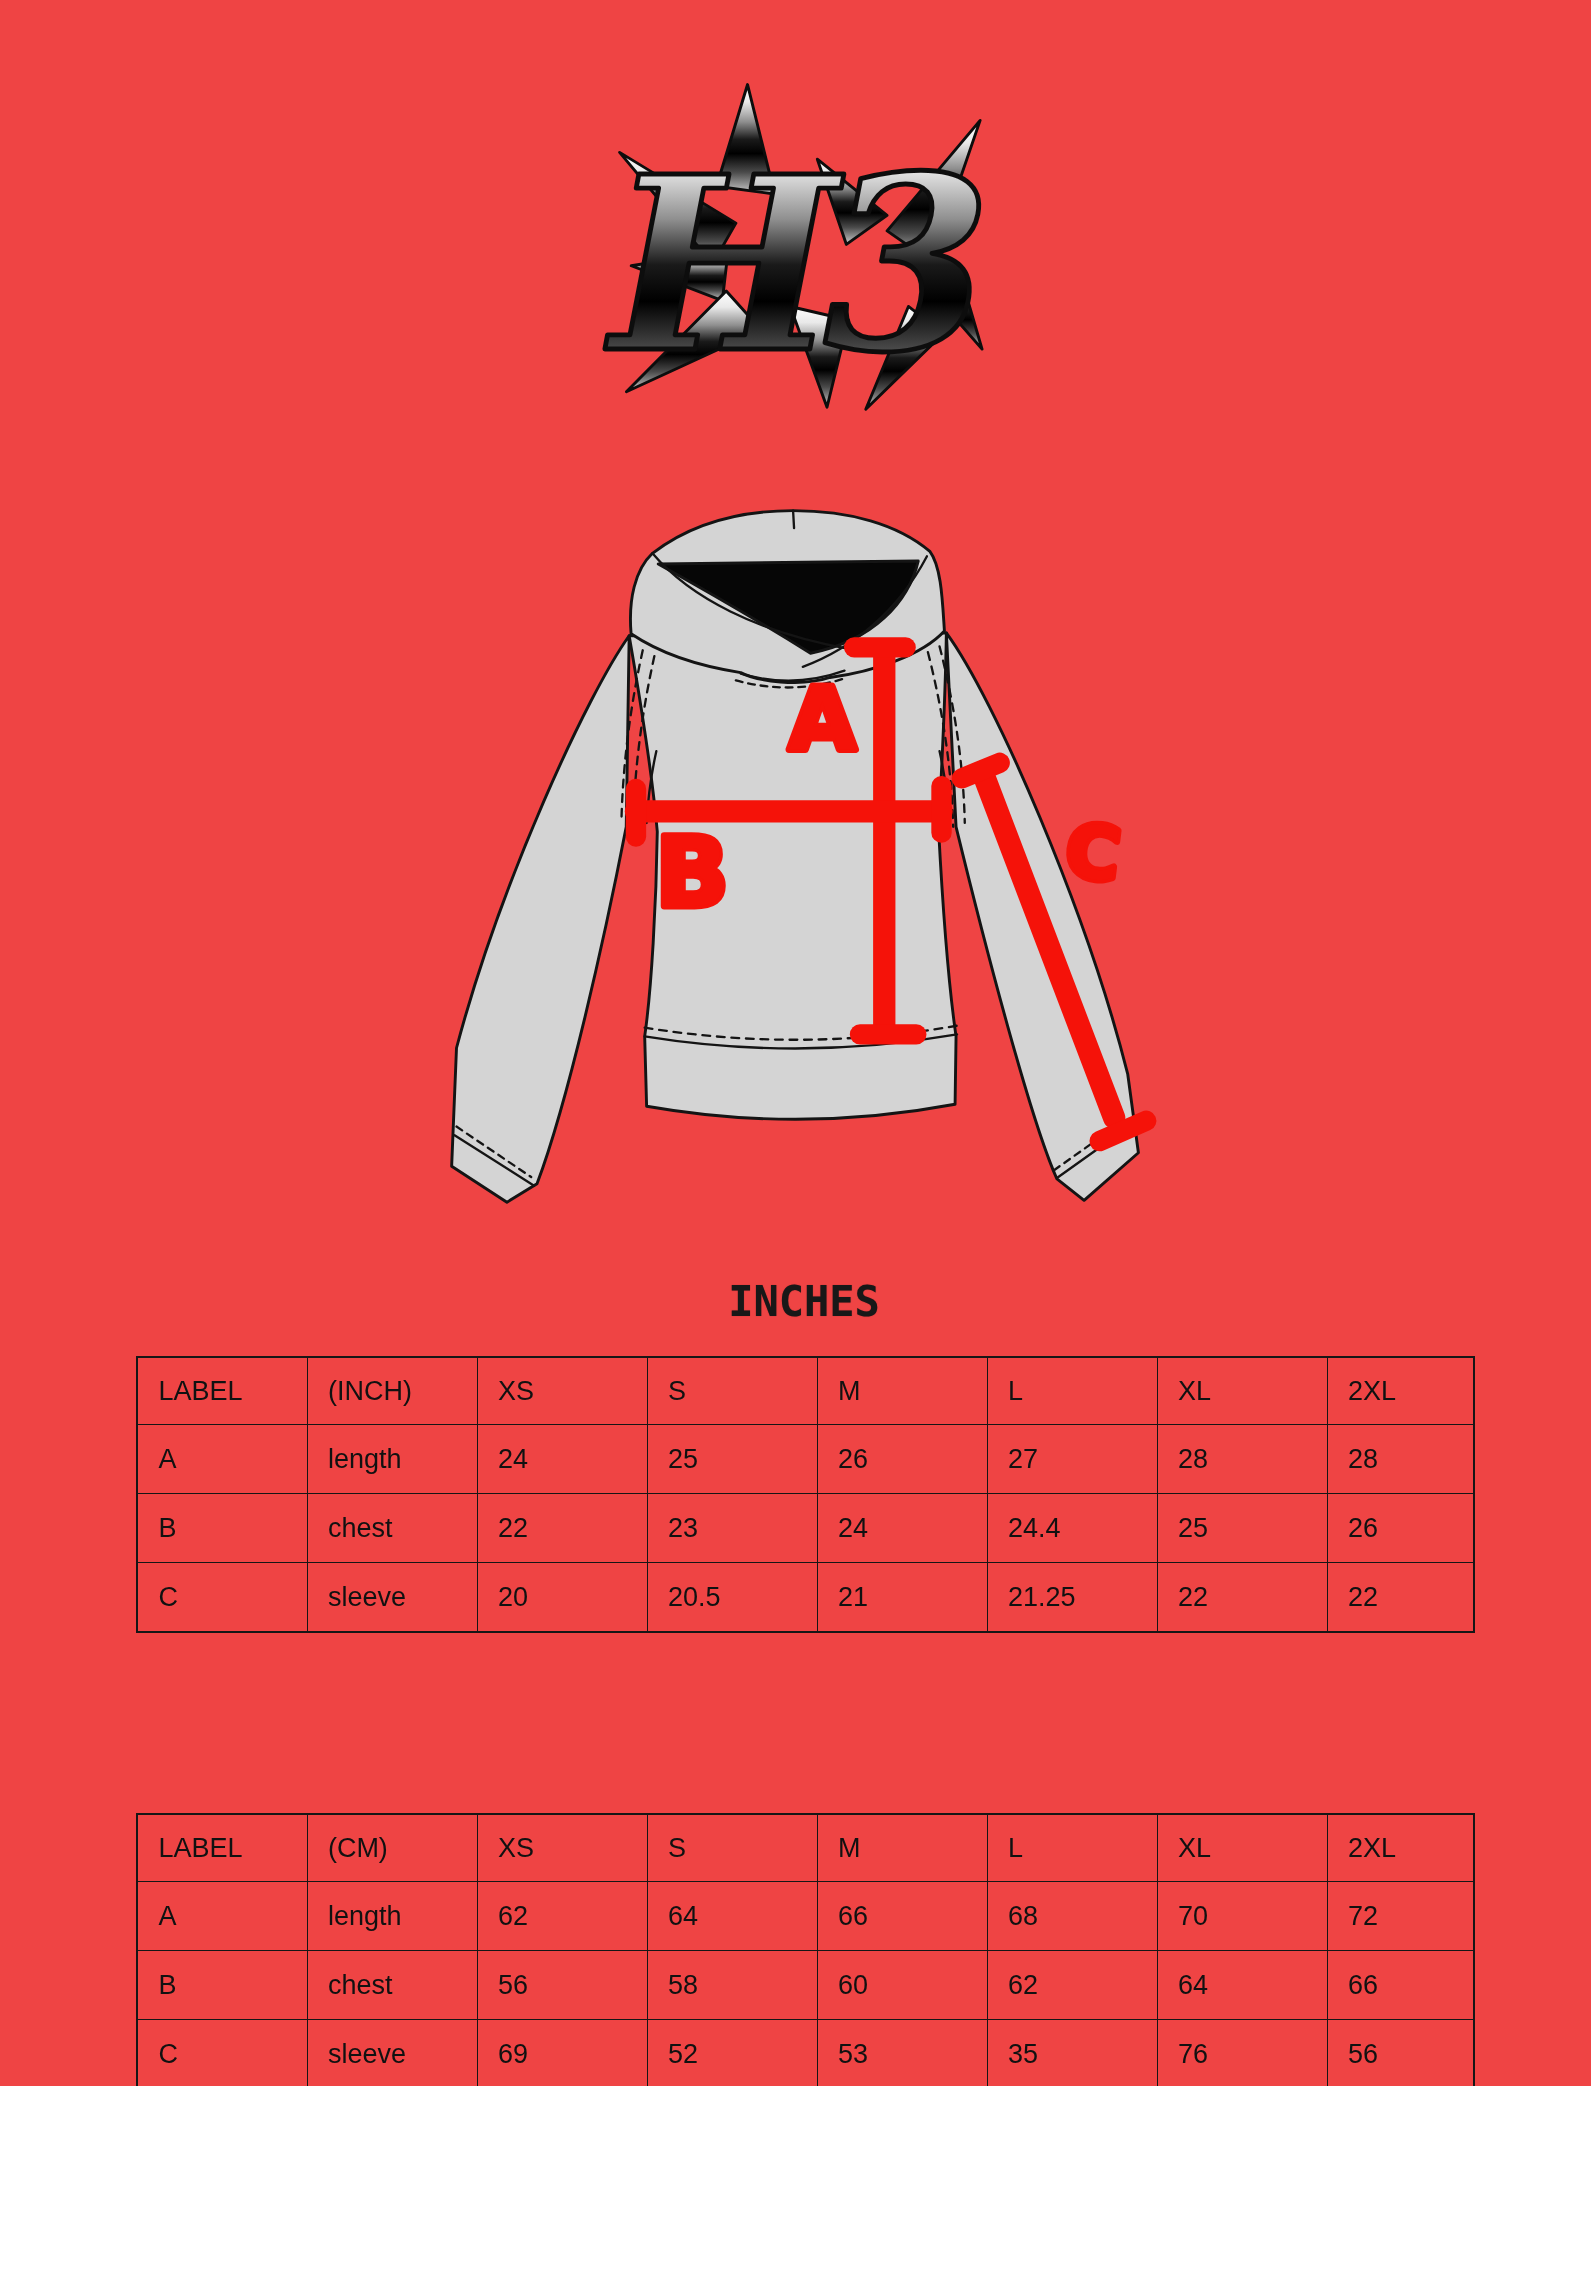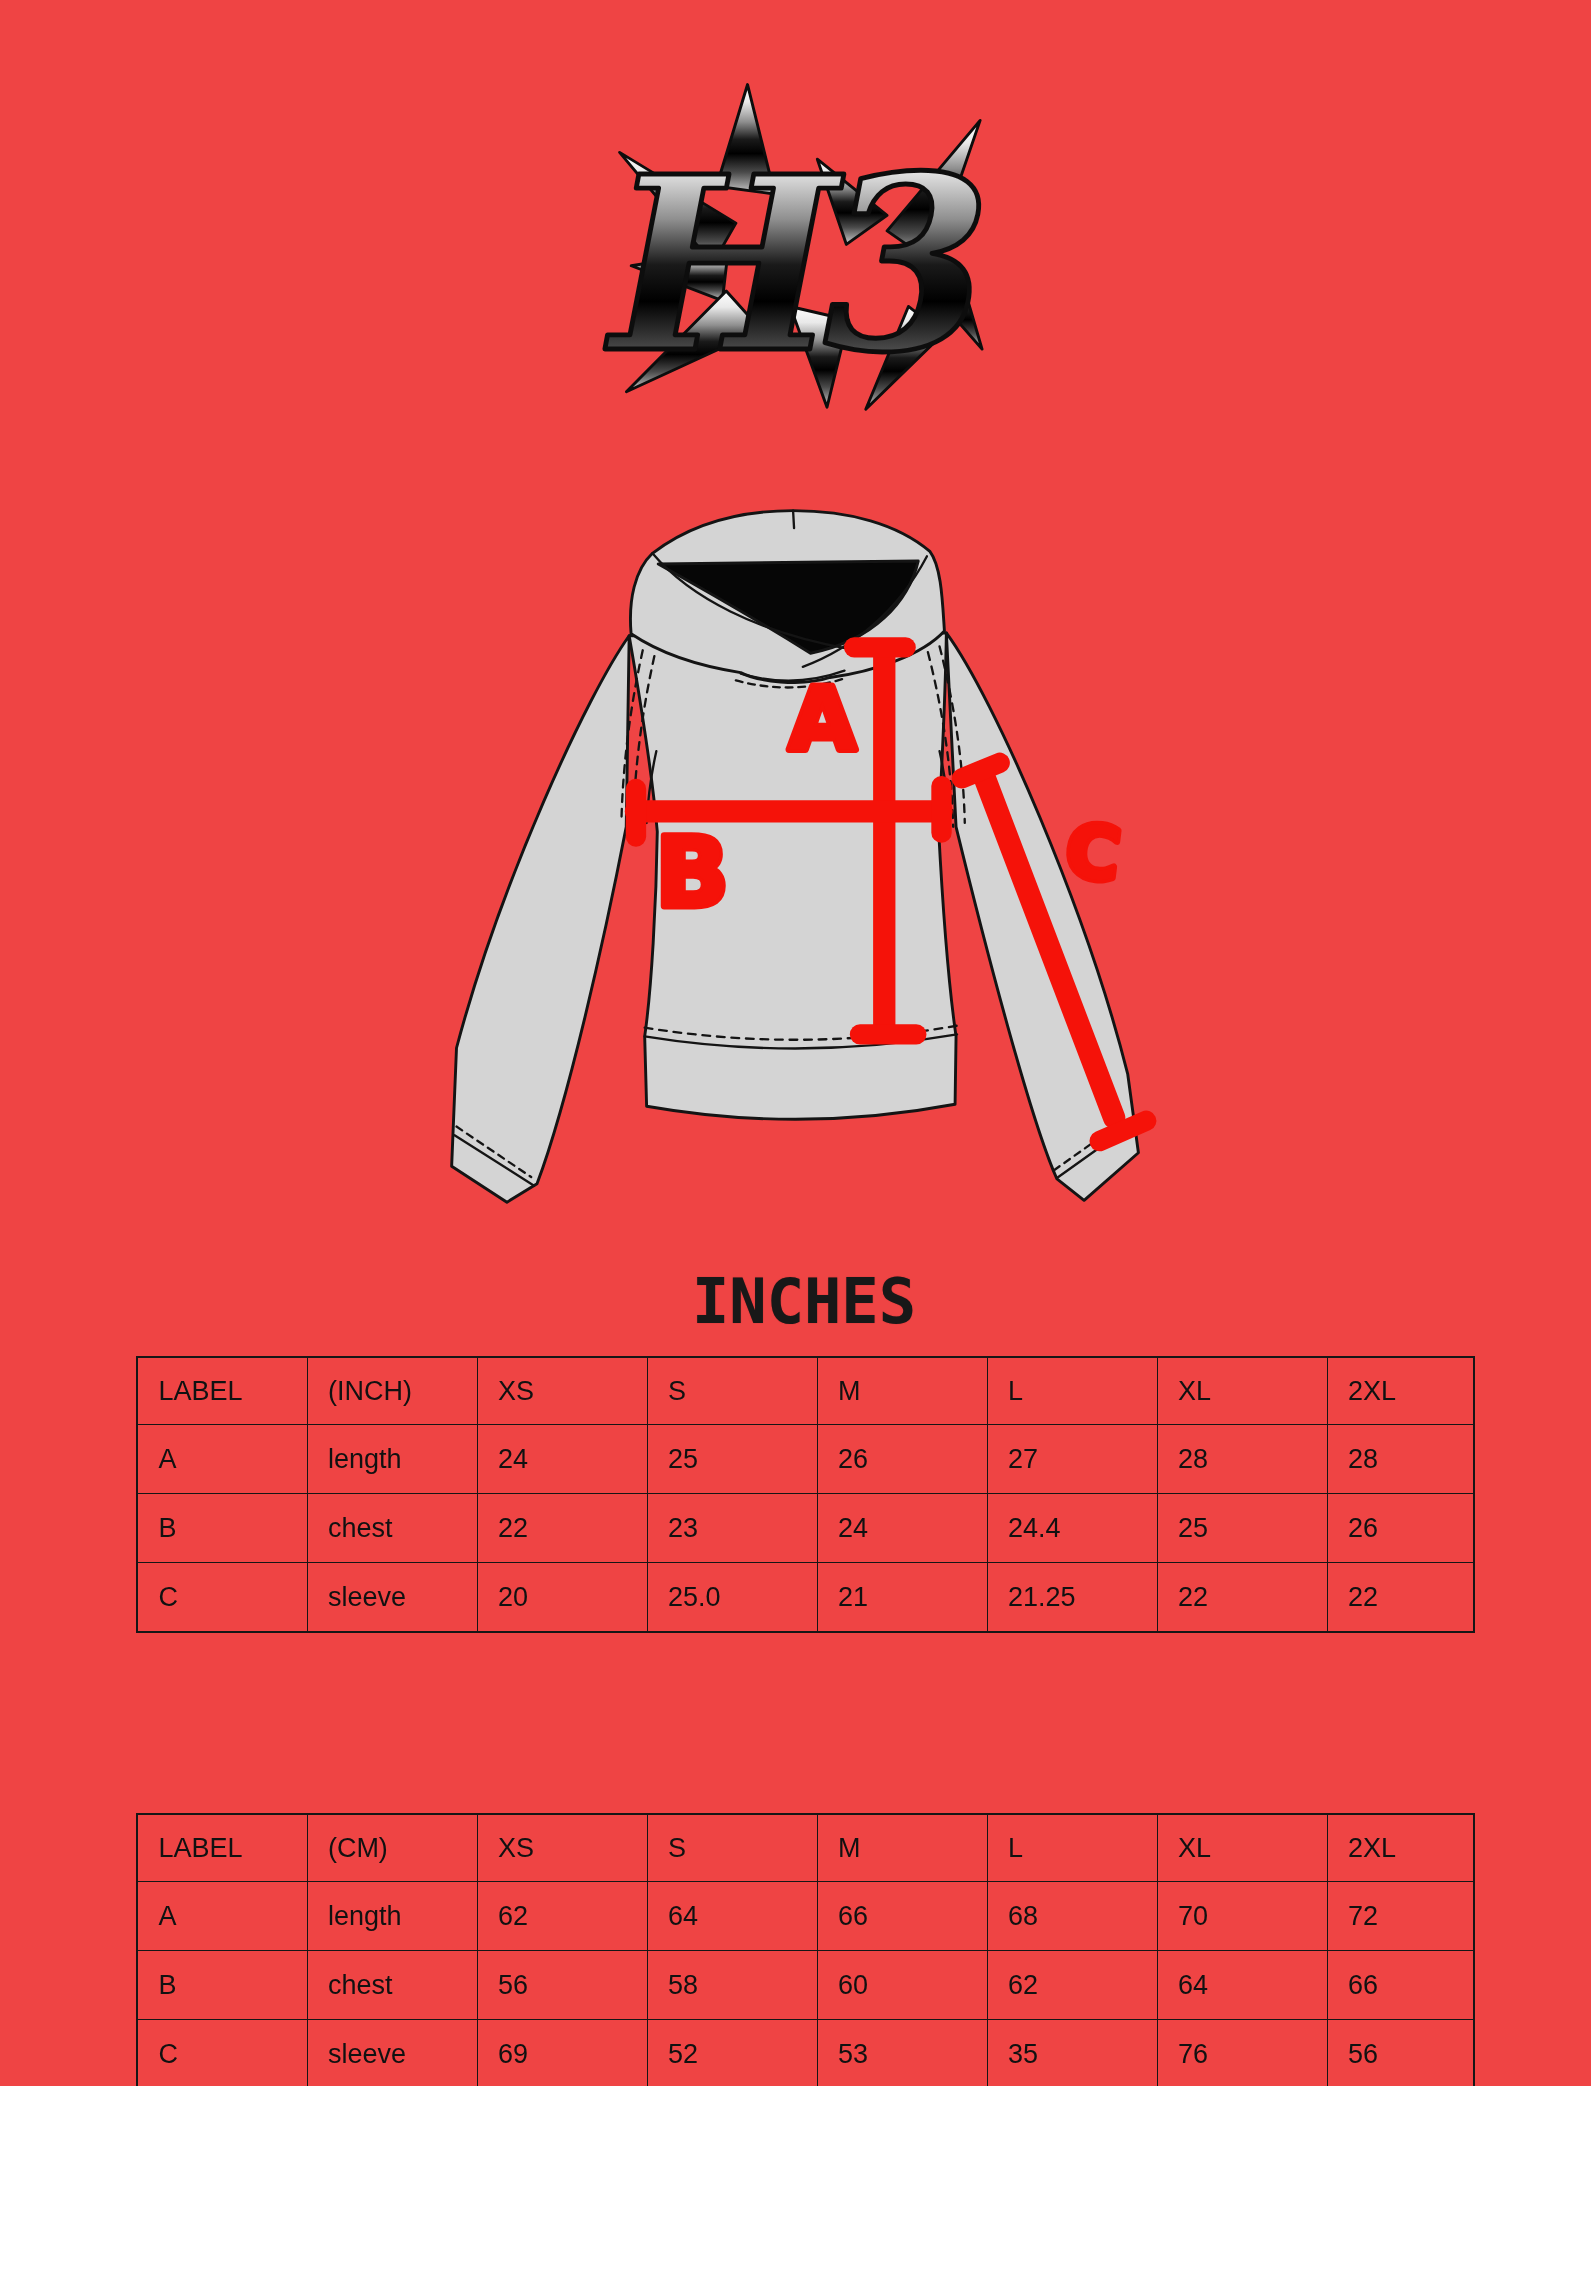--- a/index.html
+++ b/index.html
@@ -4,21 +4,21 @@
 <style>
   html,body{margin:0;padding:0;background:#fff;}
   .page{
     position:relative;width:1591px;height:2086px;background:#ef4444;overflow:hidden;
     font-family:"Liberation Sans", sans-serif;color:#161616;
   }
   .logo-wrap{position:absolute;left:602px;top:70px;width:388px;height:345px;}
   .hoodie-wrap{position:absolute;left:369px;top:466px;width:854px;height:776px;}
   .size-title{
     position:absolute;left:136px;width:1336px;margin:0;text-align:center;
-    font-family:"DejaVu Sans Mono", monospace;font-weight:bold;font-size:62px;
+    font-family:"DejaVu Sans Mono", monospace;font-weight:bold;font-size:42px;
     line-height:62px;color:#181818;letter-spacing:0px;
     text-shadow:0 0 1px rgba(0,0,0,.35);
   }
   .title-inches{top:1271px;}
   .title-cm{top:1737px;}
   table.size-table{
     position:absolute;left:136px;width:1336px;table-layout:fixed;
     border-collapse:collapse;border:2.9px solid #161616;
     font-size:27px;color:#111;
   }
@@ -172,21 +172,21 @@
           <td>23</td>
           <td>24</td>
           <td>24.4</td>
           <td>25</td>
           <td>26</td>
         </tr>
         <tr>
           <td>C</td>
           <td>sleeve</td>
           <td>20</td>
-          <td>25.0</td>
+          <td>20.5</td>
           <td>21</td>
           <td>21.25</td>
           <td>22</td>
           <td>22</td>
         </tr>
       </tbody>
     </table>
 
   <table class="size-table table-cm">
     <colgroup>

